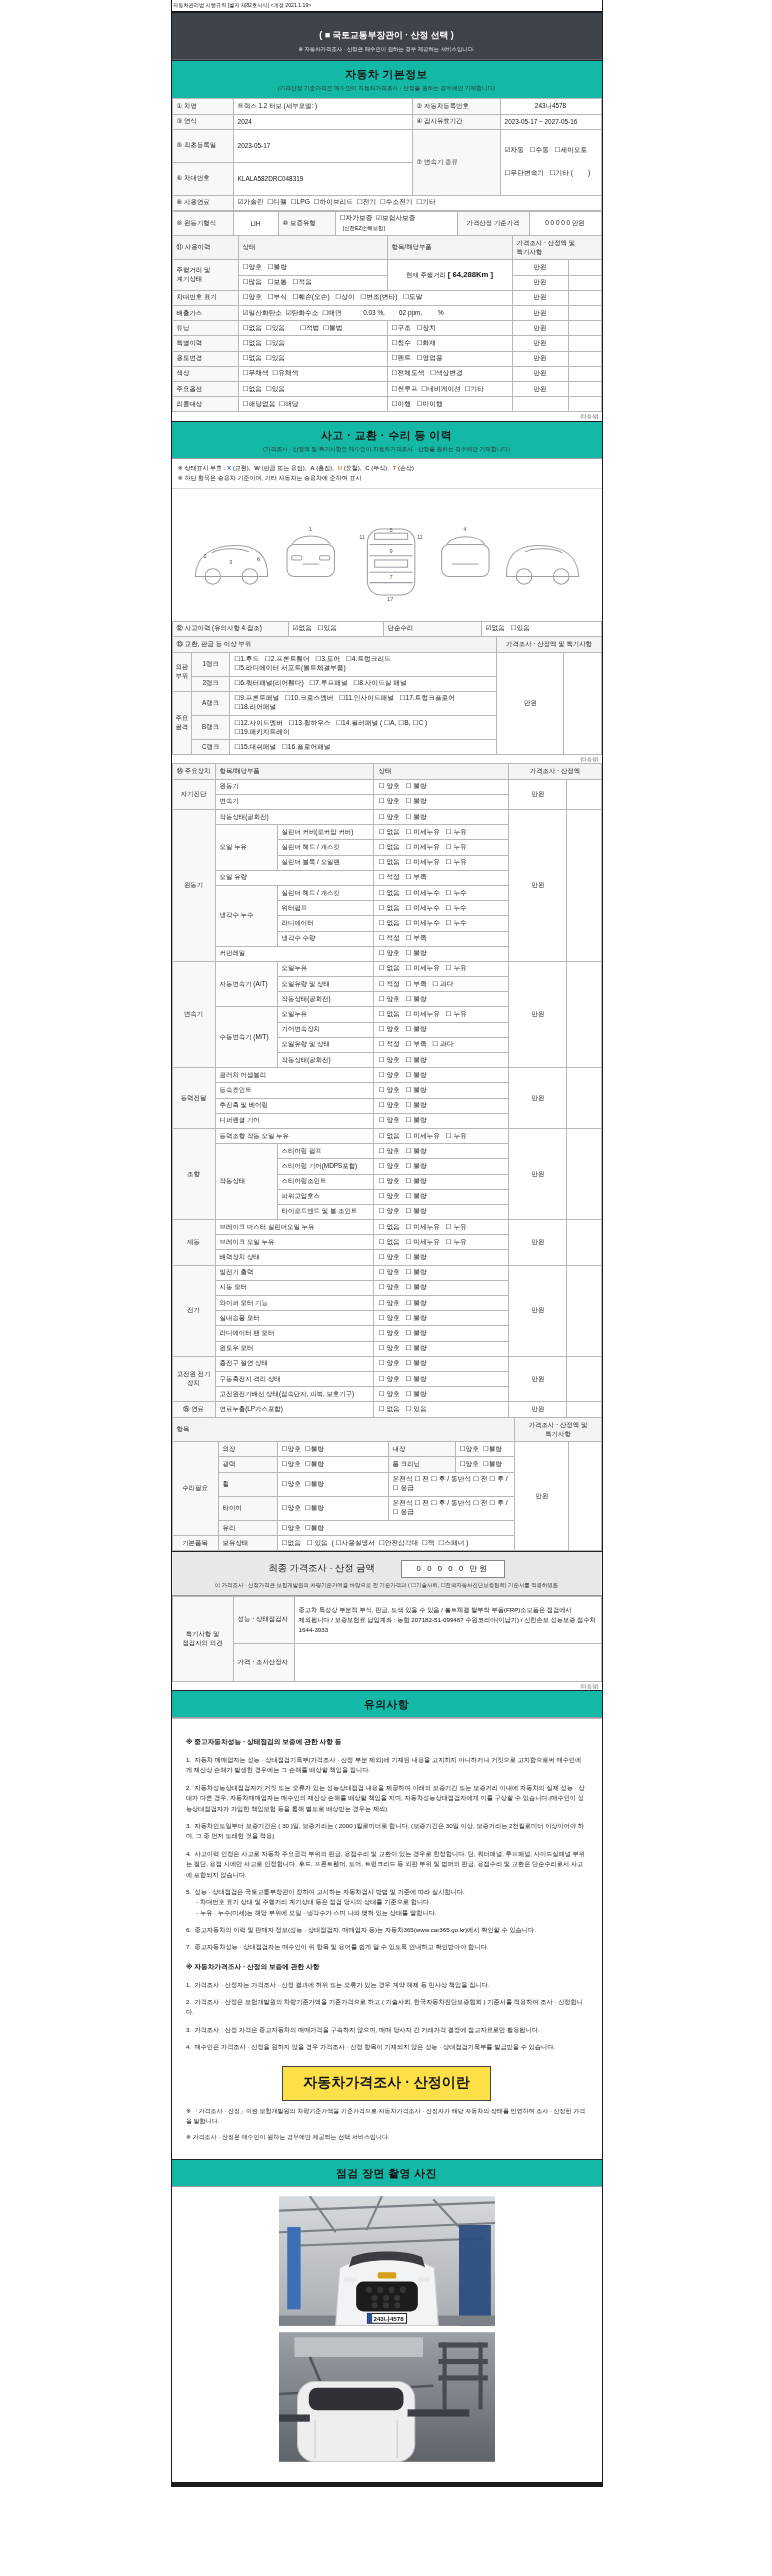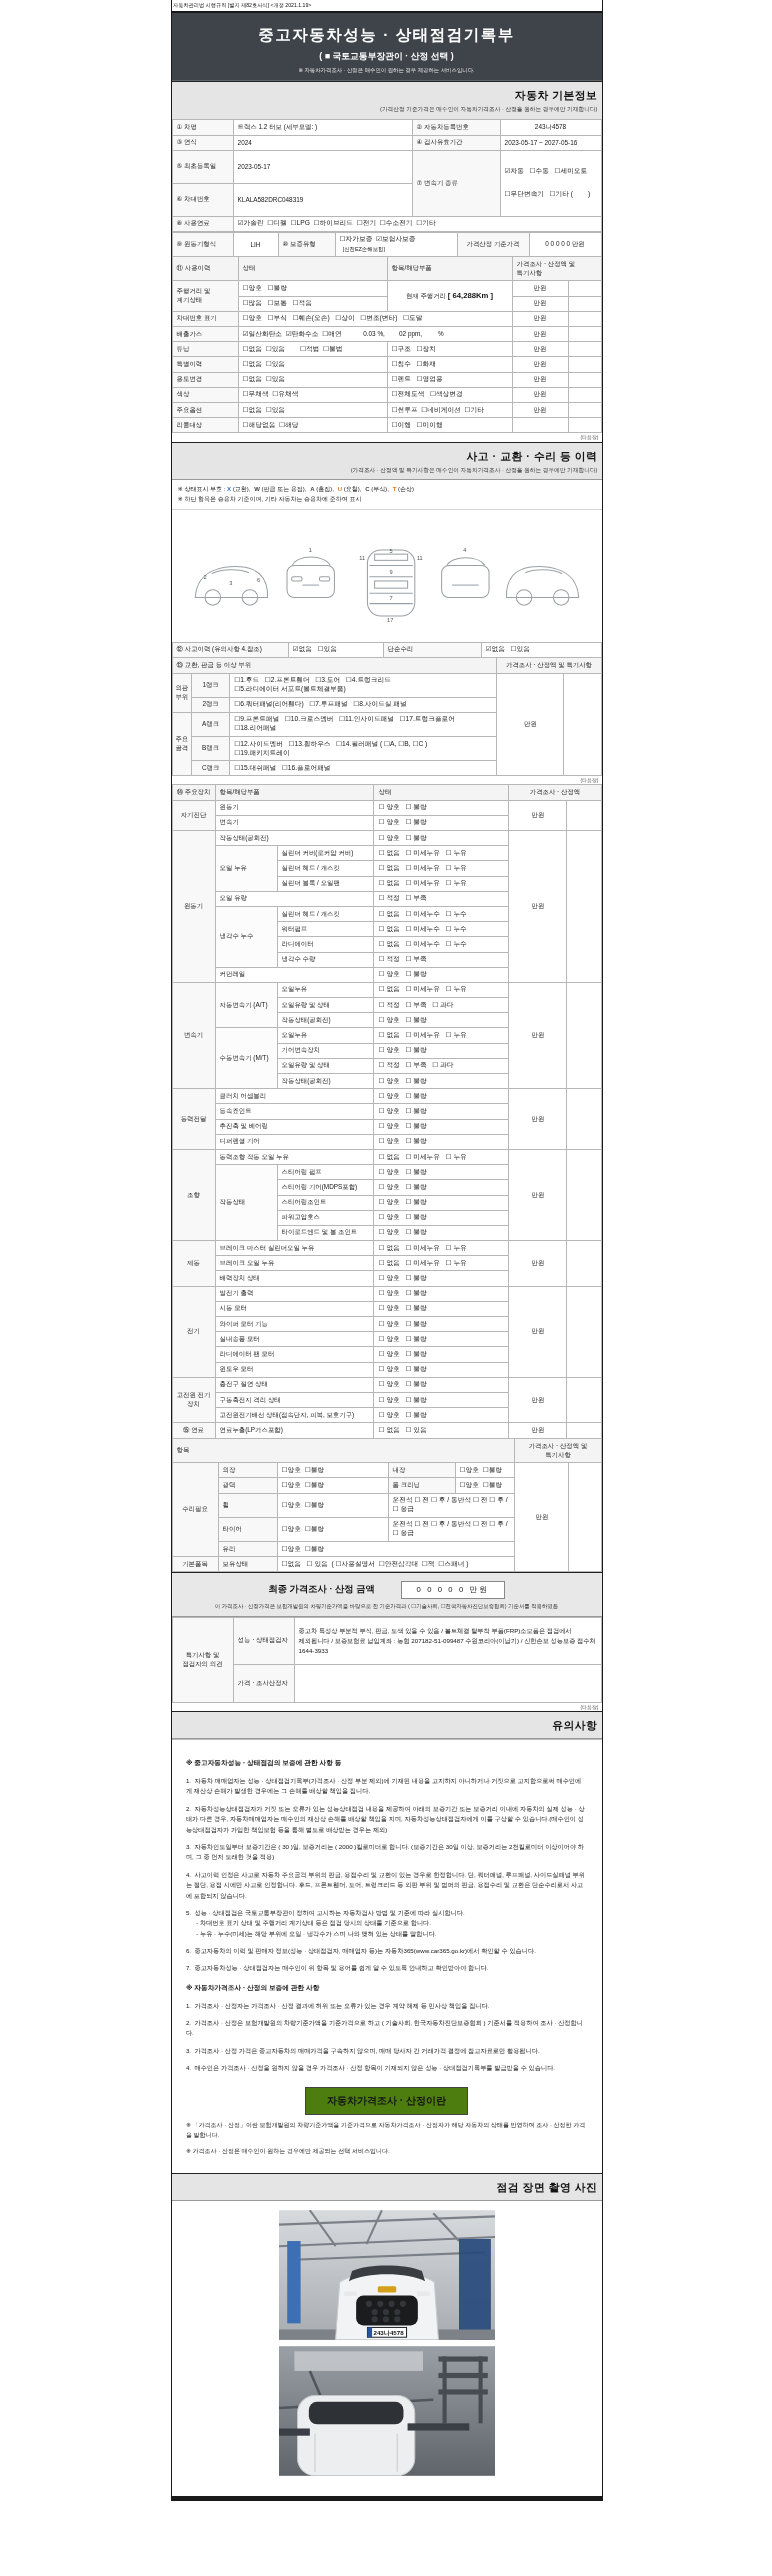--- a/index.html
+++ b/index.html
@@ -6,21 +6,21 @@
   body{margin:0;background:#fff;font-family:"Liberation Sans","DejaVu Sans",sans-serif;color:#151515}
   .page{width:773px;margin:0 auto;background:#fff}
   .doc{width:432px;margin:0 auto;border-left:1px solid #1a1a1a;border-right:1px solid #1a1a1a;border-bottom:5.2px solid #1a1a1a;background:#fff}
   .topnote{font-size:5.2px;color:#111;padding:1.5px 1.5px 2.1px;background:#fff}
   .hdr{background:#3f444b;color:#fff;text-align:center;padding:12.4px 5.2px 6.2px;border-top:2.1px solid #15171a;border-bottom:0.5px solid #61656c}
   .hdr .t{font-size:15.5px;font-weight:bold;letter-spacing:1.5px}
   .hdr .sub{font-size:8.8px;margin-top:5.2px;font-weight:bold}
   .hdr .svc{font-size:5.4px;margin-top:4.1px;color:#e6e6e6}
   .docno{background:#3f444b;color:#fff;font-size:7.2px;font-weight:bold;padding:3.6px 5.2px 5.7px;display:flex;align-items:center;gap:3.6px}
   .docno .bar{width:2.6px;height:7.7px;background:#fff;display:inline-block}
-  .sect{background:#e5e5e5;text-align:right;padding:6.7px 4.1px 4.6px;border-top:1.5px solid #222;border-bottom:0.5px solid #9a9a9a}
+  .sect{background:#14b8a6;text-align:center;padding:6.7px 4.1px 4.6px;border-top:1.5px solid #222;border-bottom:0.5px solid #9a9a9a}
   .sect h2{margin:0;font-size:10.8px;font-weight:bold;letter-spacing:0.5px}
   .sect .sn{font-size:5.7px;margin-top:3.1px;color:#333}
   table{width:100%;border-collapse:collapse;table-layout:fixed;margin-top:-0.5px}
   td,th{border:0.5px solid #b7b7b7;font-size:6.4px;padding:2.6px 4.1px;vertical-align:middle;word-break:keep-all}
   th{background:#f4f4f4;font-weight:normal;text-align:left}
   .lb{background:#f8f8f8}
   .ct{text-align:center}
   .cb{white-space:pre-wrap;font-size:6.7px}
   .pr{text-align:center}
   .gcell{background:#f8f8f8;text-align:center;word-break:break-all}
@@ -28,43 +28,42 @@
   .vlab{background:#f8f8f8;text-align:center;word-break:break-all;line-height:1.4;padding:1px}
   .emiv{margin-left:21.6px;font-size:6.4px}
   .mil b{font-size:7.7px}
   .warnote{font-size:5.4px;margin-left:3.1px;vertical-align:-1px}
   .nextpg{font-size:4.9px;color:#555;text-align:right;padding:1px 3.1px 1.5px;background:#fff}
   .legendbox{padding:4.1px 6.2px;border-bottom:0.5px solid #d6d6d6;font-size:6px;background:#fff;line-height:1.7}
   .legendbox b{font-weight:bold}
   .code{margin-right:2.1px}
   .diagram{padding:6.2px 0 8.2px;text-align:center;background:#fff}
   .finalband{background:#e8e8e8;border-top:1.5px solid #222;border-bottom:0.5px solid #999;text-align:center;padding:7.2px 5.2px 6.2px}
-  .finalband .fl{font-size:9.3px;font-weight:bold;display:inline-block;margin-right:24px;vertical-align:middle}
+  .finalband .fl{font-size:9.3px;font-weight:normal;display:inline-block;margin-right:24px;vertical-align:middle}
   .finalband .fv{display:inline-block;background:#fff;border:0.5px solid #888;padding:3.1px 14.4px;font-size:7.7px;letter-spacing:2.1px;vertical-align:middle}
   .finalband .fn{font-size:5.4px;margin-top:4.6px;color:#333}
   .optext{font-size:6.2px;line-height:1.6}
   .noticewrap{padding:9.3px 14.4px 17.5px;font-size:6.2px;line-height:1.7;background:#fff;border-top:0.5px solid #bbb}
   .ntitle{font-weight:bold;font-size:6.7px;margin:8.2px 0 7.2px}
   .nitem{margin:0 0 6.7px;white-space:pre-wrap}
   .nbox{text-align:center;margin-top:13.4px}
-  .boxed{border:1px solid #444;display:inline-block;padding:4.6px 20.6px;font-weight:bold;font-size:10px;background:#4d7c0f}
+  .boxed{border:1px solid #444;display:inline-block;padding:4.6px 20.6px;font-weight:bold;font-size:14px;background:#fde047}
   .bline{font-size:6px;margin-top:5.2px;text-align:left}
   .photos{background:#fff;text-align:center;padding:9.3px 0 13.4px}
   .photo{display:block;margin:0 auto 6.2px}
 </style>
 </head>
 <body>
 
 <div class="page">
 <div class="doc">
 
   <div class="topnote">자동차관리법 시행규칙 [별지 제82호서식] &lt;개정 2021.1.19&gt;</div>
 
   <div class="hdr">
-    <div class="t">중고자동차성능 · 상태점검기록부</div>
     <div class="sub">( ■ 국토교통부장관이 · 산정 선택 )</div>
     <div class="svc">※ 자동차가격조사 · 산정은 매수인이 원하는 경우 제공하는 서비스입니다.</div>
   </div>
 
   <div class="sect">
     <h2>자동차 기본정보</h2>
     <div class="sn">(가격산정 기준가격은 매수인이 자동차가격조사 · 산정을 원하는 경우에만 기재합니다)</div>
   </div>
   <table>
     <colgroup>

